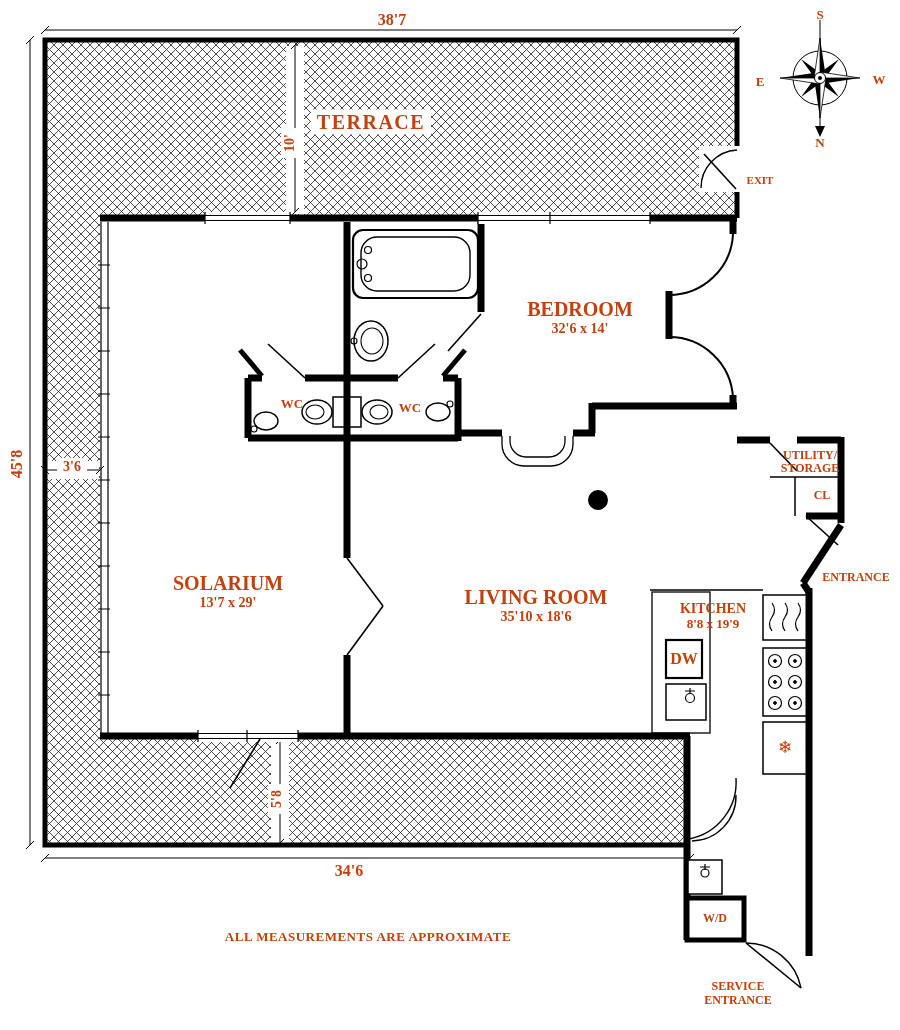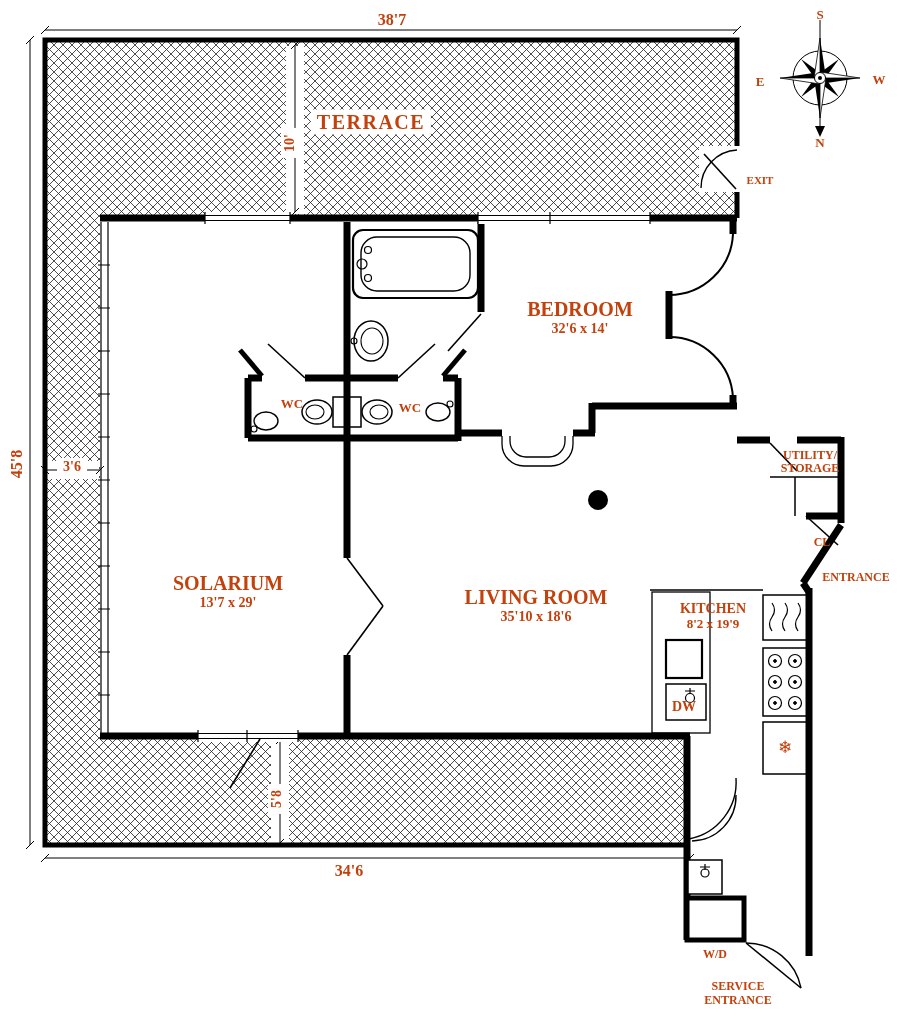--- a/index.html
+++ b/index.html
@@ -4,21 +4,21 @@
 <style>
   html,body{margin:0;padding:0;background:#fff;}
   .canvas{position:relative;width:900px;height:1030px;background:#fff;overflow:hidden;
           font-family:Liberation Serif, serif;color:#c2410c;}
   svg{position:absolute;left:0;top:0;}
   .lbl{position:absolute;transform:translate(-50%,-50%);font-weight:bold;white-space:nowrap;
        text-align:center;line-height:1.15;}
   .rot{transform:translate(-50%,-50%) rotate(-90deg);}
   .bg{background:#fff;padding:1px 6px;}
   .s15{font-size:20px;} .s14{font-size:14px;} .s13{font-size:13px;} .s12{font-size:12px;}
-  .s11{font-size:11px;margin-left:17px;} .s10{font-size:14px;margin-top:48px;} .s9{font-size:12px;line-height:1.1;}
+  .s11{font-size:11px;margin-left:17px;} .s10{font-size:16px;} .s9{font-size:12px;line-height:1.1;}
   .s16{font-size:16px;} .snow{font-size:17px;font-weight:normal;}
   .trk{letter-spacing:1.5px;}
 </style>
 </head>
 <body>
 
 <div class="canvas">
 
 <svg width="900" height="1030" viewBox="0 0 900 1030">
   <defs>
@@ -250,46 +250,47 @@
   <div class="s14">32'6 x 14'</div>
 </div>
 
 <div class="lbl s13" style="left:292px;top:404px;">WC</div>
 <div class="lbl s13" style="left:410px;top:408px;">WC</div>
 
 <div class="lbl" style="left:810px;top:462px;">
   <div class="s9">UTILITY/</div>
   <div class="s9">STORAGE</div>
 </div>
-<div class="lbl s12" style="left:822px;top:496px;margin-top:47px;">CL</div>
+<div class="lbl s12" style="left:822px;top:496px;">CL</div>
 <div class="lbl s12" style="left:856px;top:578px;">ENTRANCE</div>
 
 <div class="lbl" style="left:228px;top:592px;">
   <div class="s15">SOLARIUM</div>
   <div class="s14">13'7 x 29'</div>
 </div>
 
 <div class="lbl" style="left:536px;top:606px;">
   <div class="s15">LIVING ROOM</div>
   <div class="s14">35'10 x 18'6</div>
 </div>
 
 <div class="lbl" style="left:713px;top:617px;">
   <div class="s14">KITCHEN</div>
-  <div class="s13">8'2 x 19'9</div>
+  <div class="s13">8'8 x 19'9</div>
 </div>
 
 <div class="lbl s10" style="left:684px;top:659px;">DW</div>
 <div class="lbl snow" style="left:785px;top:748px;">❄</div>
-<div class="lbl s12" style="left:715px;top:955px;text-align:right;">W/D</div>
+<div class="lbl s12" style="left:715px;top:919px;text-align:right;">W/D</div>
 
 <div class="lbl" style="left:738px;top:994px;">
   <div class="s12">SERVICE</div>
   <div class="s12">ENTRANCE</div>
 </div>
 
+<div class="lbl s13" style="left:368px;top:937px;letter-spacing:0.5px;">ALL MEASUREMENTS ARE APPROXIMATE</div>
 
 <div class="lbl s13" style="left:820px;top:15px;">S</div>
 <div class="lbl s13" style="left:879px;top:80px;">W</div>
 <div class="lbl s13" style="left:760px;top:82px;">E</div>
 <div class="lbl s13" style="left:820px;top:143px;">N</div>
 
 </div>
 
 </body></html>

